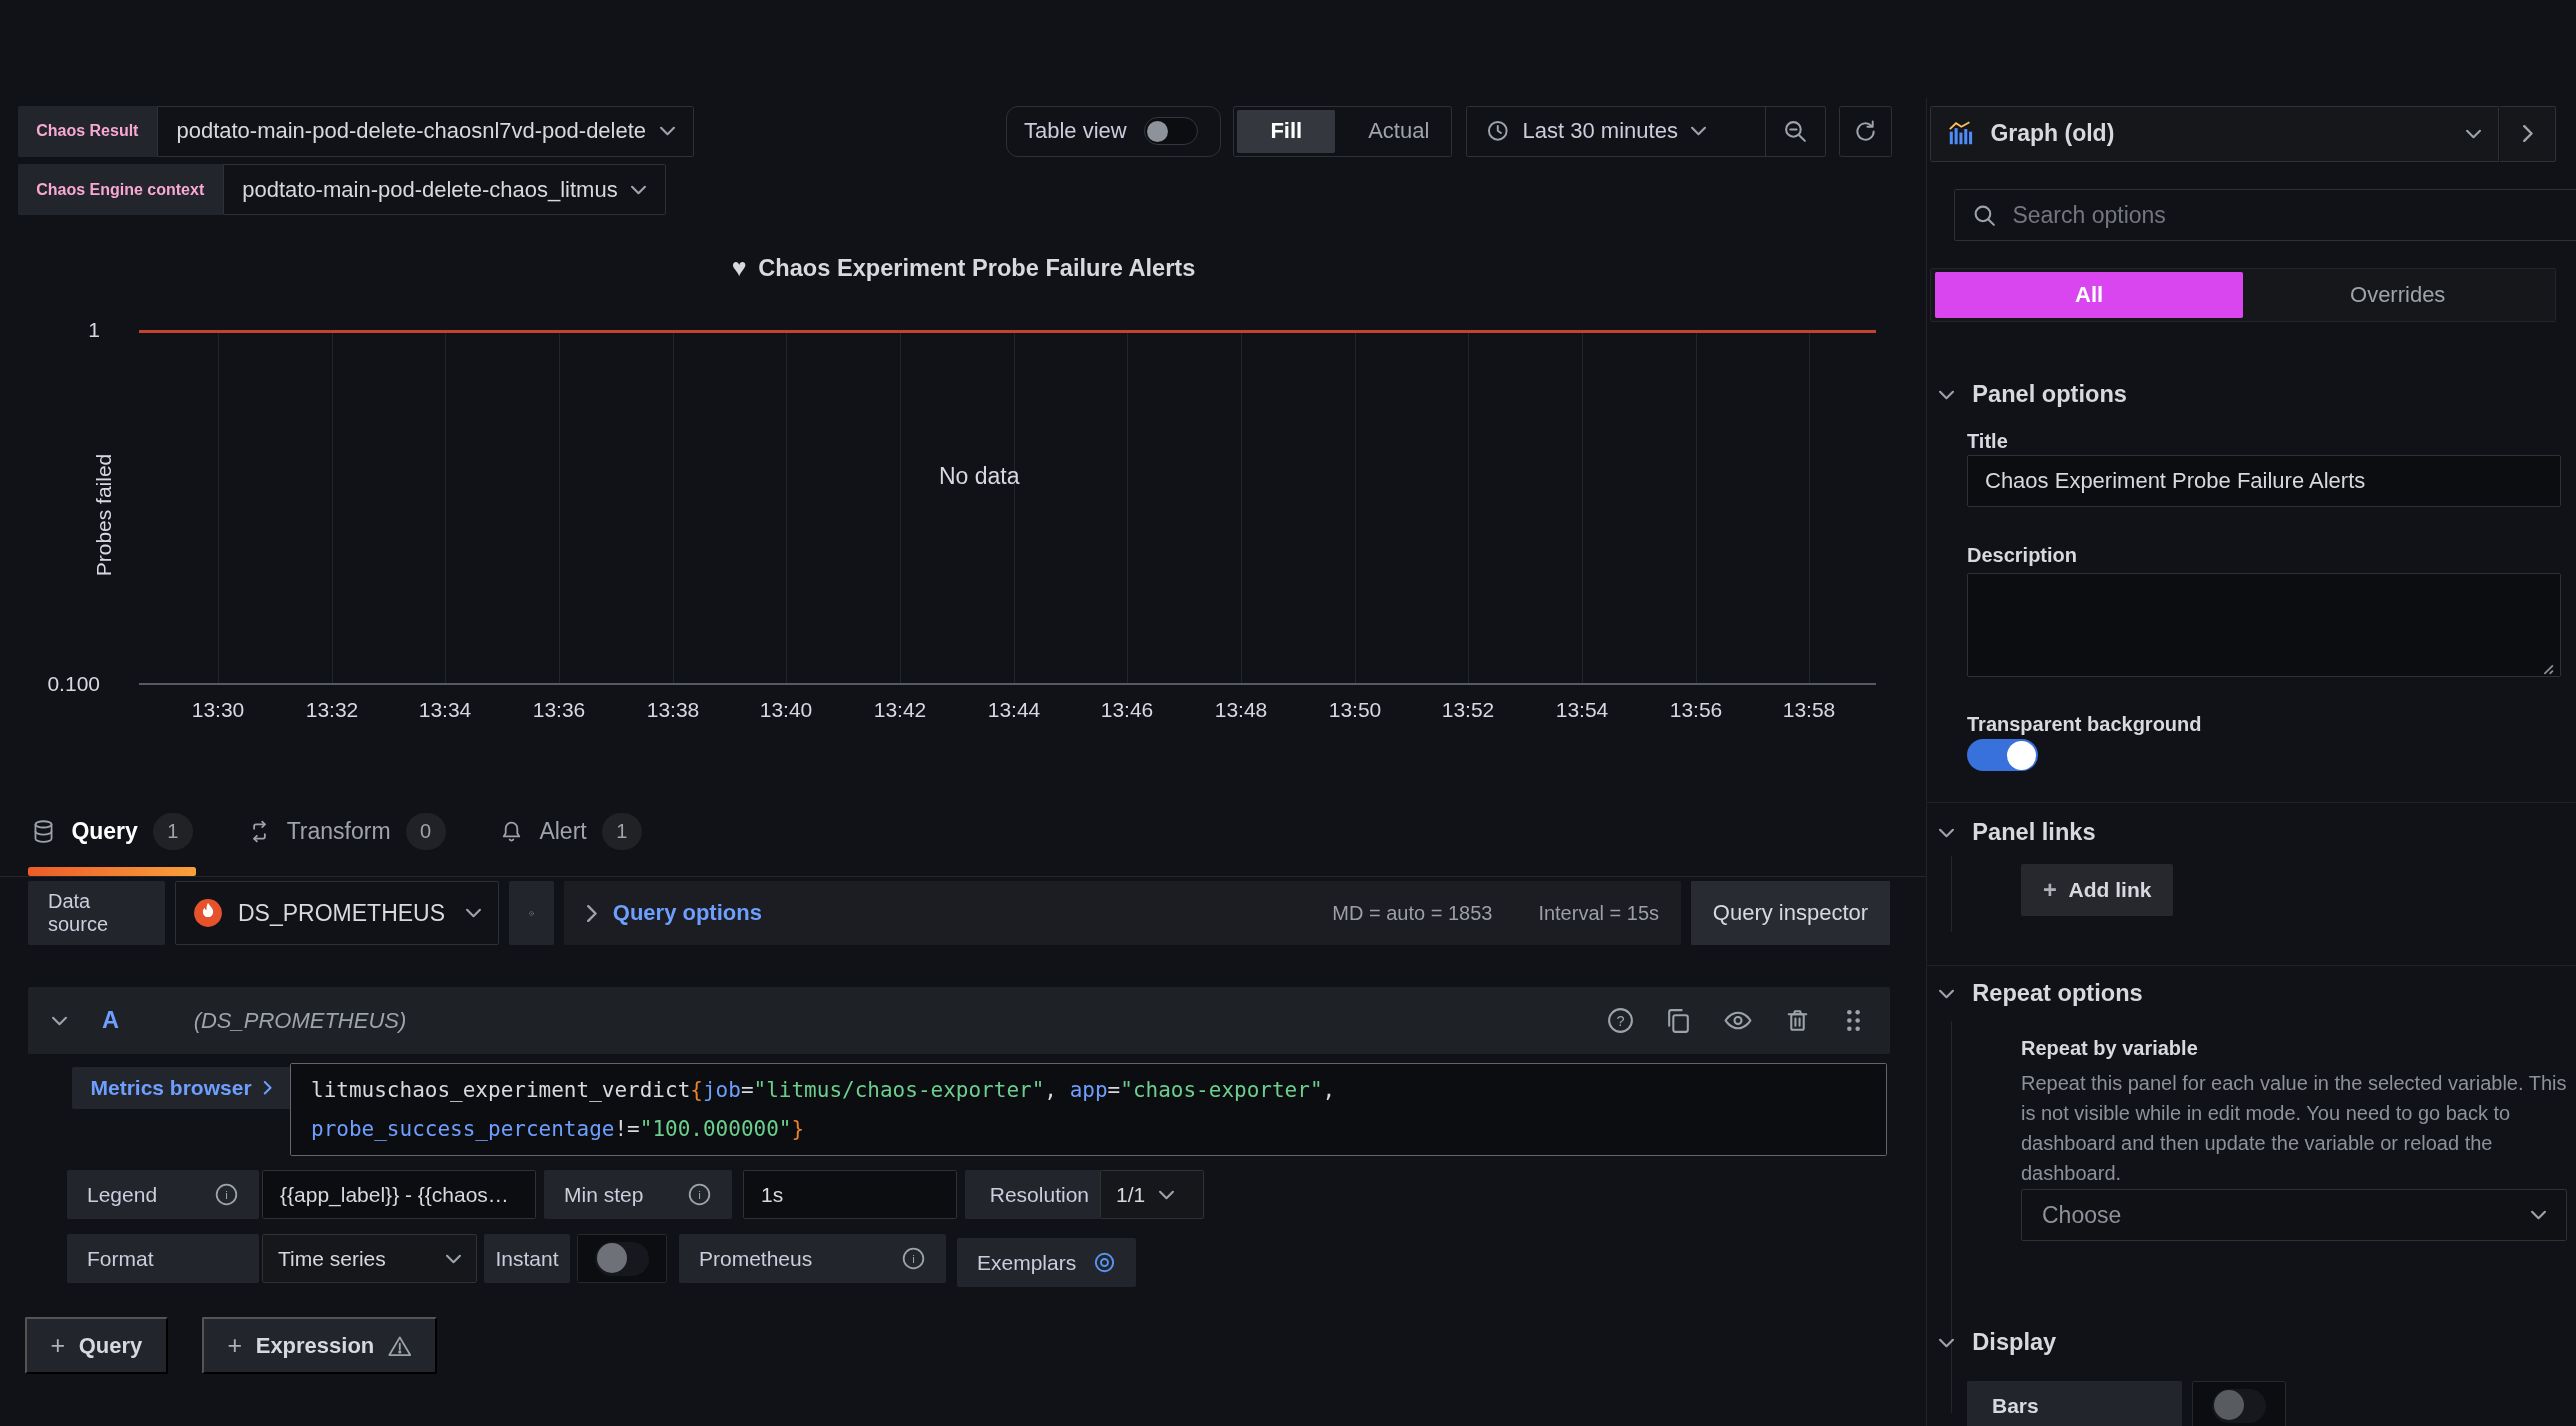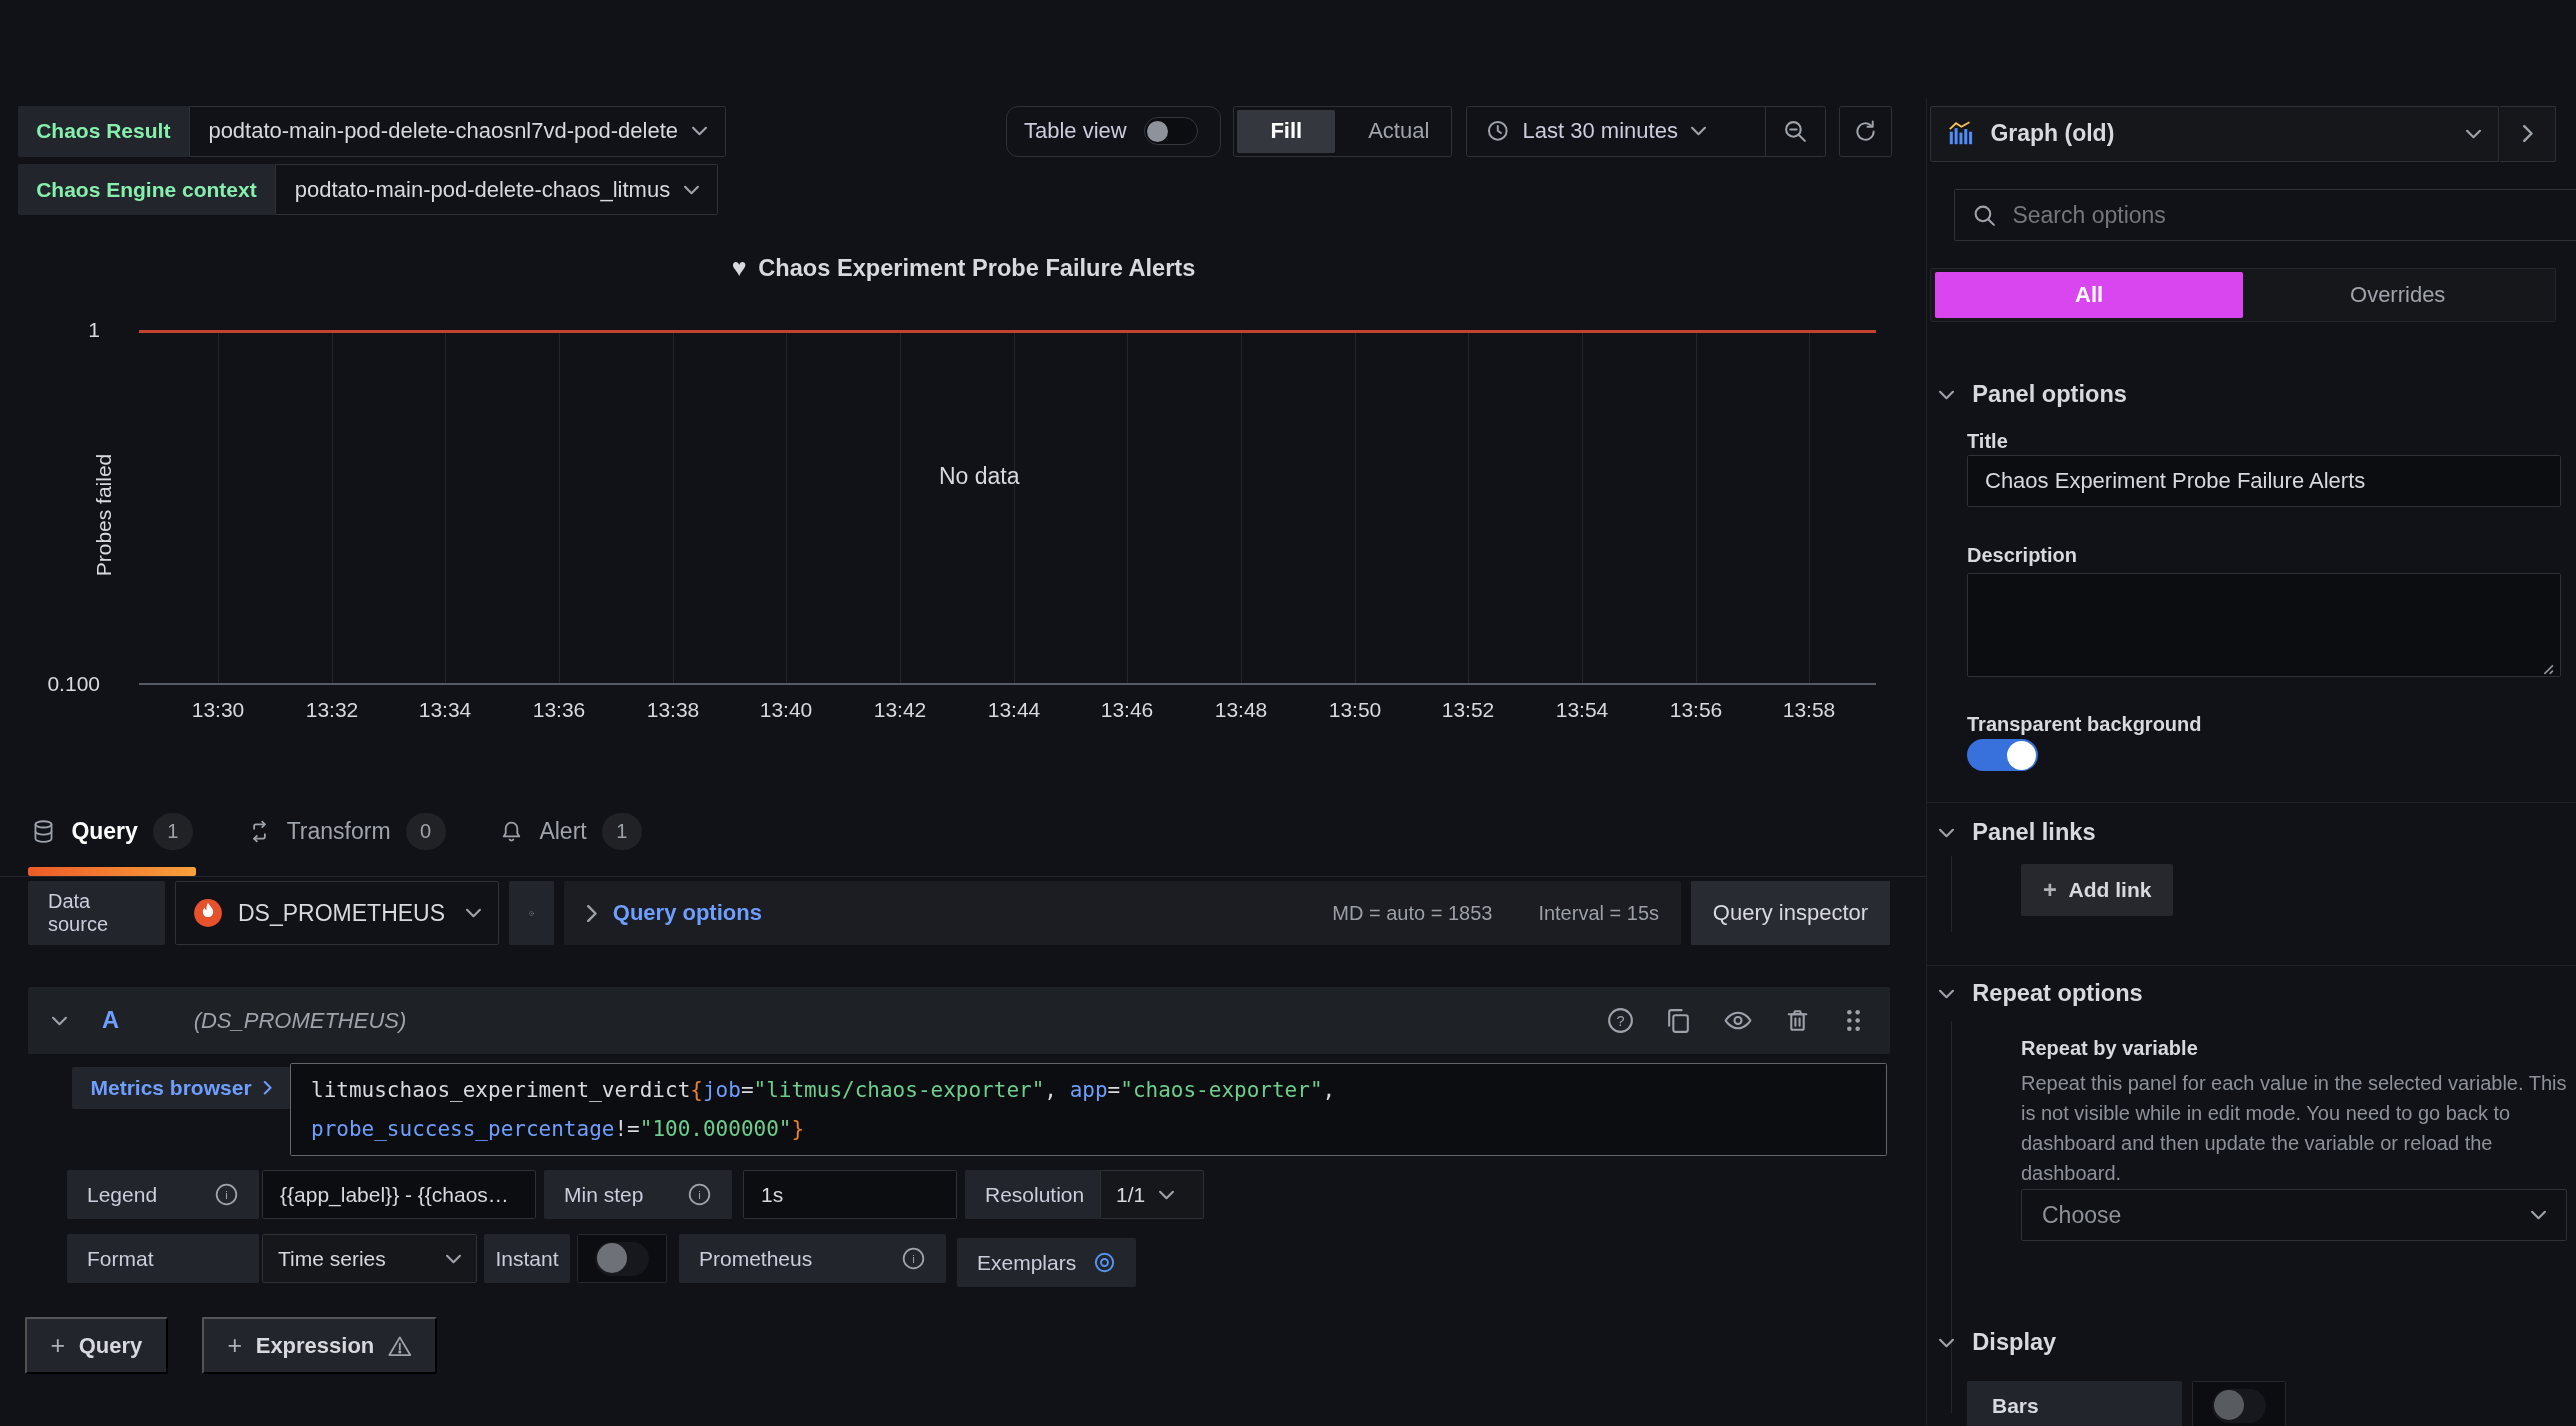--- a/index.html
+++ b/index.html
@@ -24,21 +24,21 @@
   .tb-gear { left:2174px; width:61px; font-size:29px; color:#c2c4cb; }
   .tb-discard { left:2247px; width:111px; }
   .tb-save { left:2371px; width:82px; }
   .tb-apply { left:2465px; width:91px; background:#3871dc; border-color:#3871dc; color:#fff; }
 
   
   .left { position:absolute; left:0; top:98px; width:1927px; height:1328px; border-right:0.8px solid #202227; }
 
   .var-row { position:absolute; display:flex; height:51px; }
   .var-label {
-    background:#22252b; color:#86efac; font-weight:600; font-size:21px;
+    background:#22252b; color:#f9a8d4; font-weight:600; font-size:16px;
     display:flex; align-items:center; padding:0 18.5px; border-radius:1.7px 0 0 1.7px; cursor:pointer;
   }
   .var-value {
     background:#111217; border:0.8px solid #2c3235; color:#d8d9df; font-size:22px;
     display:flex; align-items:center; gap:13.5px; padding:0 18.5px; border-radius:0 1.7px 1.7px 0; cursor:pointer;
   }
   .chev { width:15px; height:10px; }
 
   .ctl { position:absolute; top:105px; height:51px; border:0.8px solid #2c3235; border-radius:2.5px;
          background:#111217; display:flex; align-items:center; }
@@ -427,21 +427,21 @@
       <span class="info">
           <svg width="25" height="25" viewBox="0 0 28 28" class="ico" style="font-size:25px">
             <circle cx="14" cy="14" r="11"></circle>
             <text x="14" y="19" text-anchor="middle" font-size="13" fill="#9da2ab" stroke="none" font-family="Liberation Sans, sans-serif">i</text>
           </svg>
         </span>
     </div>
     <div class="opt inp" style="top:1072px; left:743px; width:214px;">
         <span>1s</span>
       </div>
-    <div class="opt lbl" style="top:1072px; left:965px; width:144px;">
+    <div class="opt lbl" style="top:1072px; left:965px; width:144px;justify-content:flex-end;">
         <span>Resolution</span>
       </div>
     <div class="opt sel" style="top:1072px; left:1100px; width:104px;">
       <span>1/1</span>
       <svg class="chev" viewBox="0 0 14 9">
           <path class="ico" d="M1 1.5 7 7.5 13 1.5"></path>
         </svg>
     </div>
 
     <div class="opt lbl" style="top:1136px; left:67px; width:192px;">

